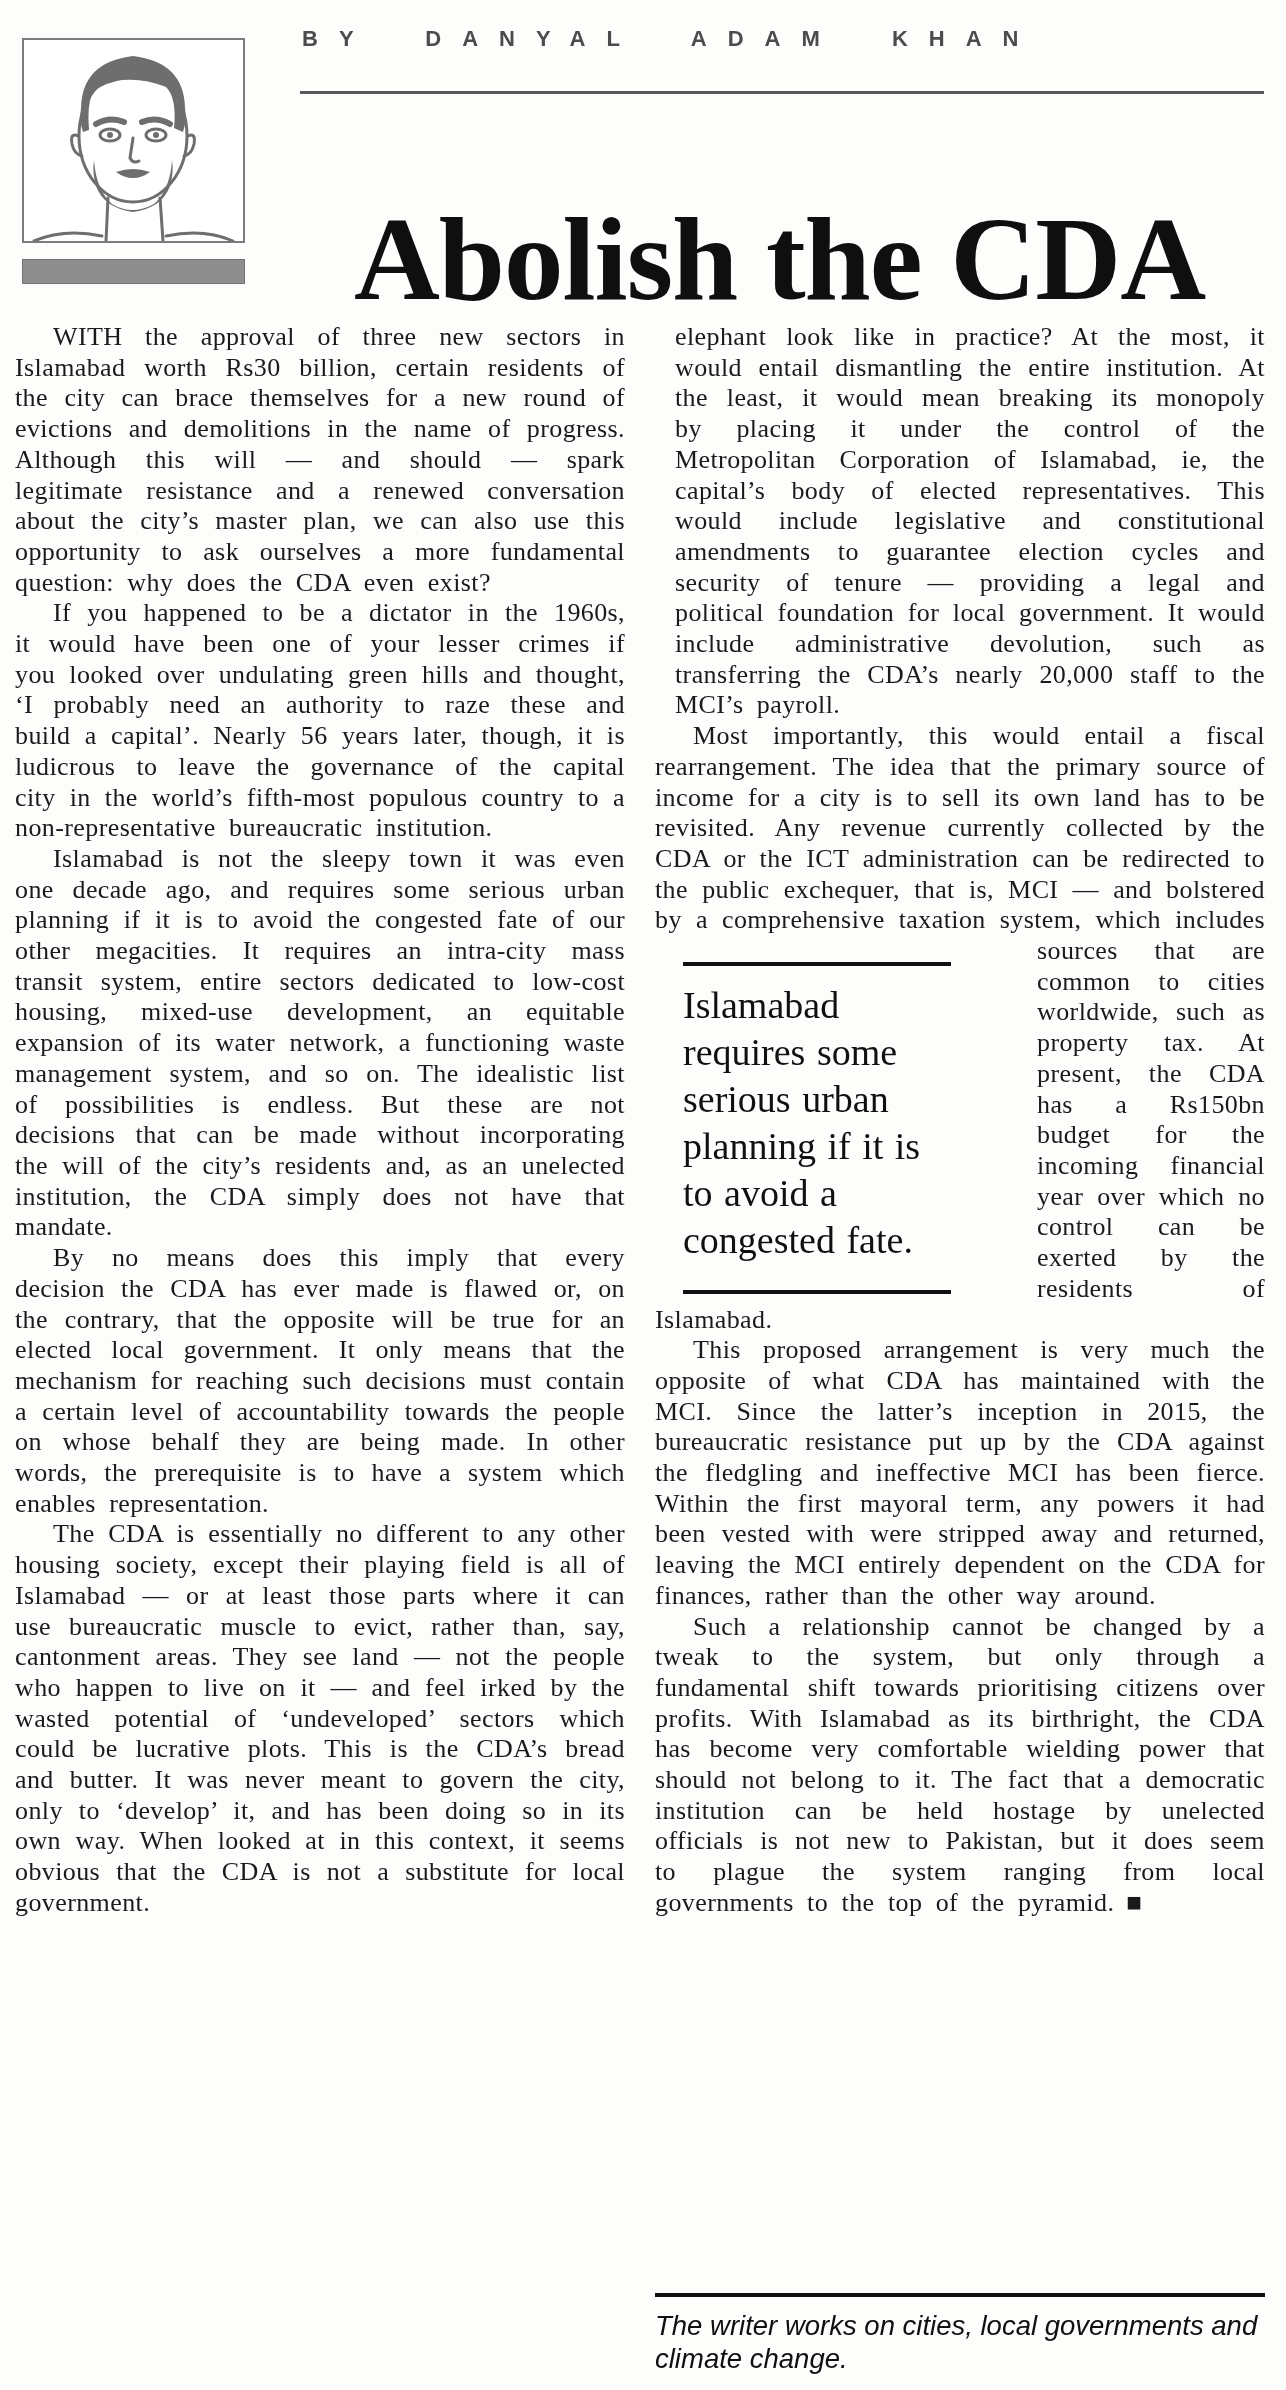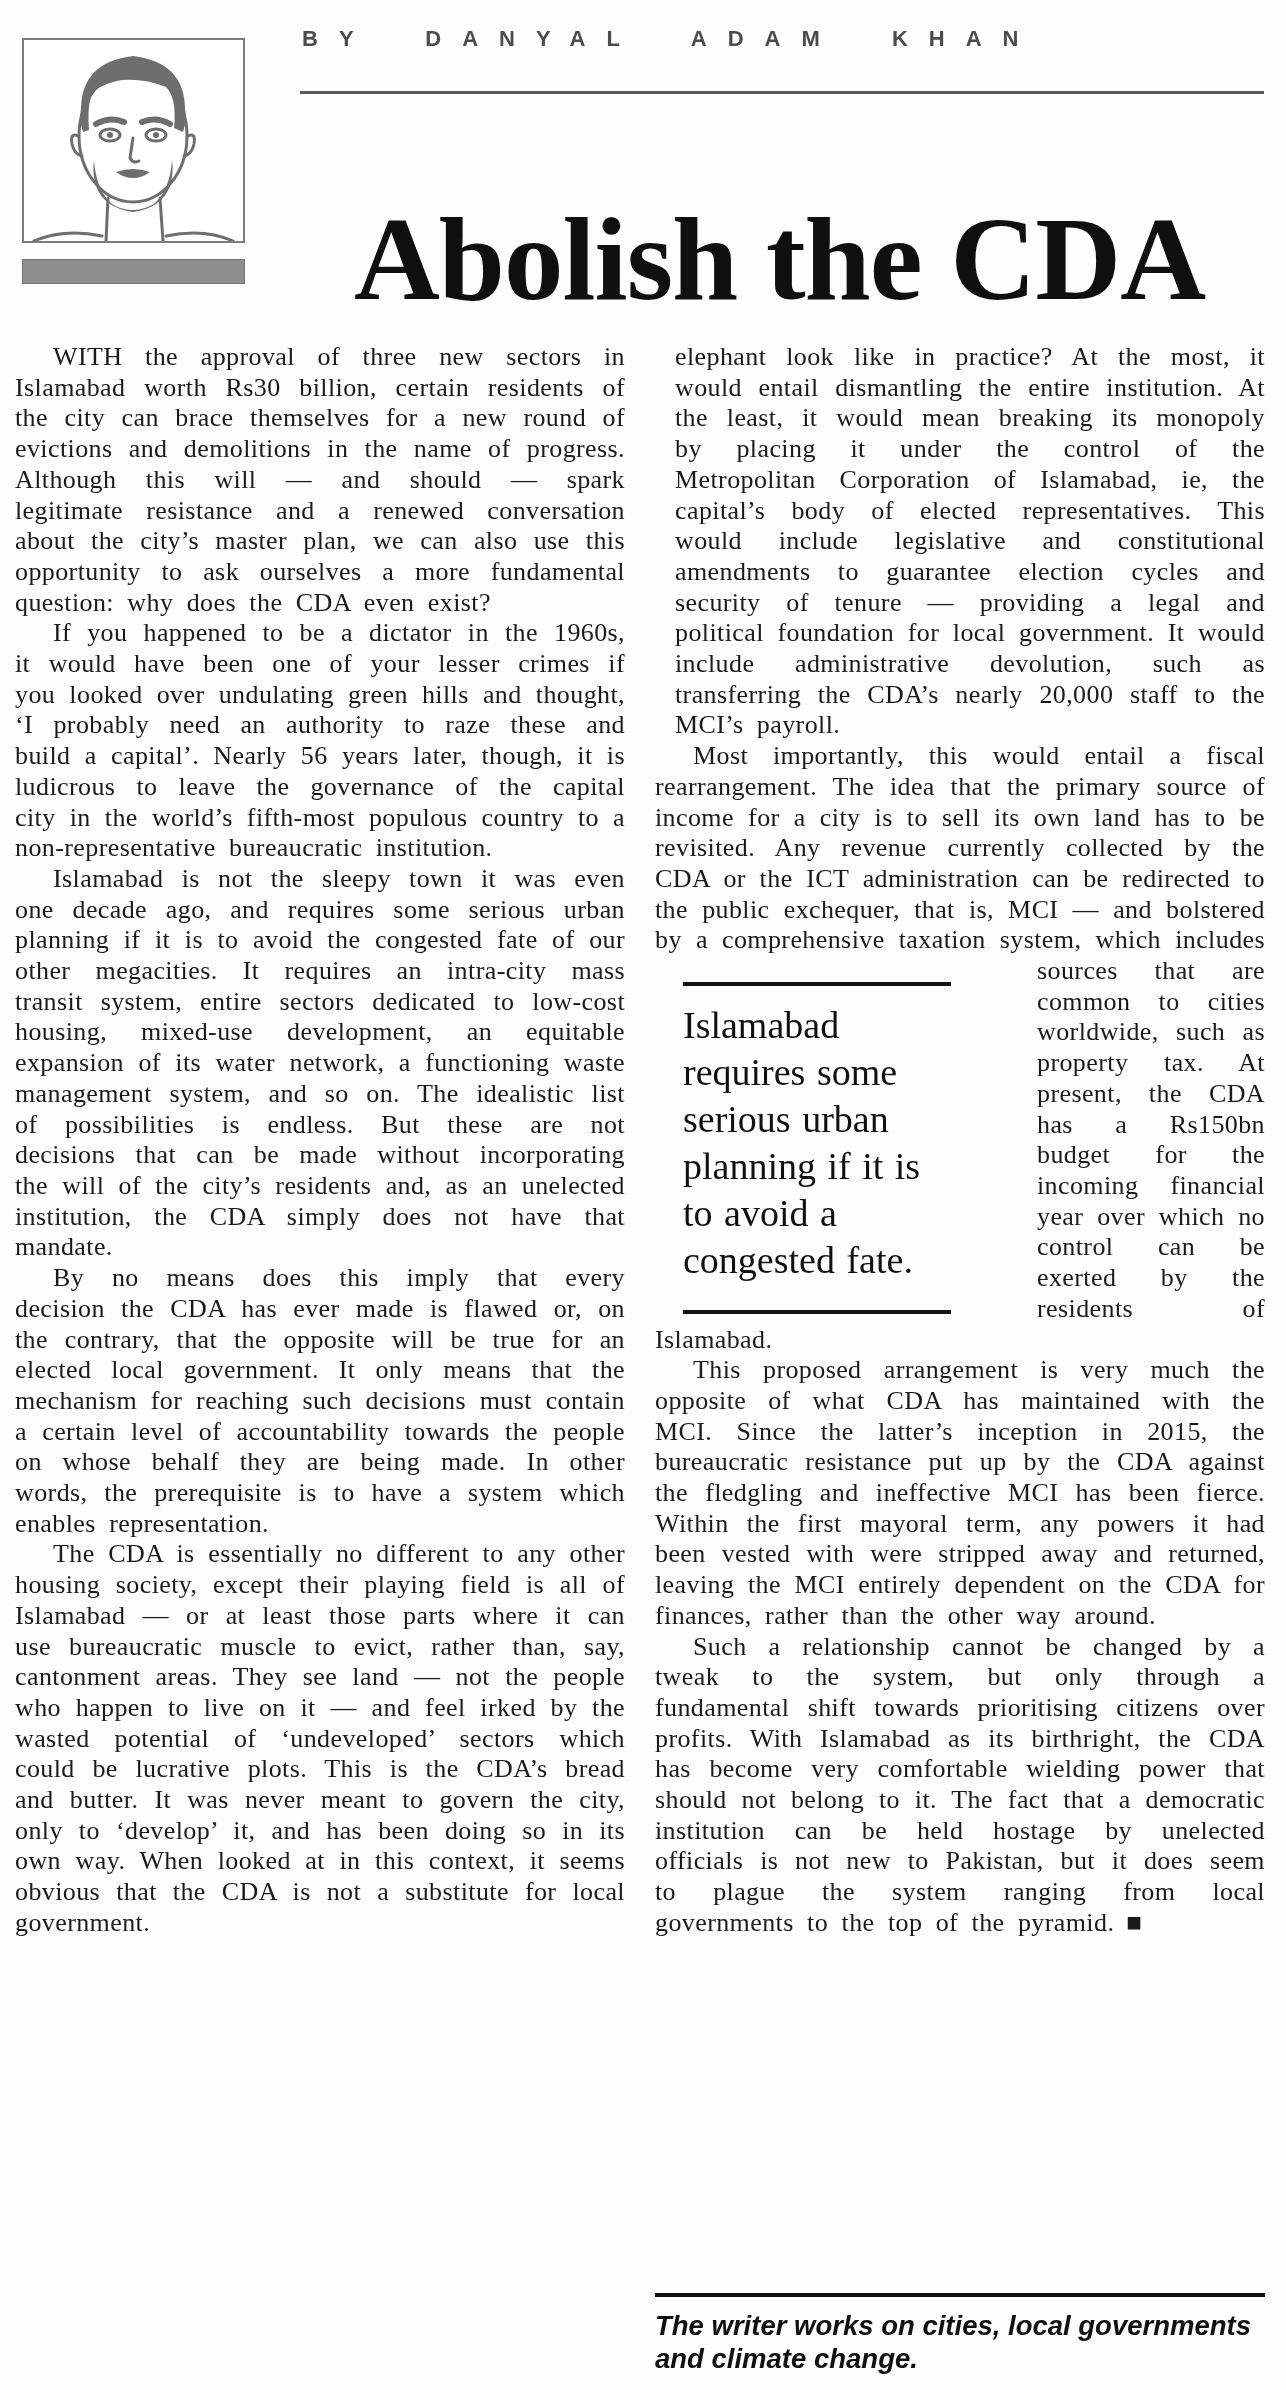--- a/index.html
+++ b/index.html
@@ -41,21 +41,21 @@
     background:var(--rule_gray);
   }
   .headline{
     position:absolute;left:295px;top:168px;width:969px;
     text-align:center;
     font-family:"Liberation Serif", serif;
     font-size:119px;line-height:120px;font-weight:bold;
     color:var(--headline);letter-spacing:-1px;white-space:nowrap;margin-top:31px;
   }
   .col{
-    position:absolute;top:342px;width:610px;
+    position:absolute;top:322px;width:610px;
     font-size:26px;line-height:30.7px;
     text-align:justify;
     letter-spacing:0.4px;word-spacing:6.5px;
     color:var(--body_text);
   }
   .col-left{left:15px;}
   .col-right{left:655px;}
   .col p{margin:0;text-indent:38px;}
   .col p.noindent{text-indent:0;margin-left:20px;}
   .pullquote{
@@ -74,21 +74,20 @@
   .footer{
     position:absolute;left:655px;top:2293px;width:610px;
     border-top:4px solid var(--rule_black);
     padding-top:12px;
   }
   .footer p{
     margin:0;
     font-family:"Liberation Sans", sans-serif;
     font-style:italic;font-size:27.5px;line-height:33px;
     color:#101010;
-    font-weight:bold;
   }
 </style>
 </head>
 <body>
 
 <figure class="portrait-box" style="margin:0;">
   <svg viewBox="0 0 219 201" fill="none" stroke="#6e6e6e" stroke-width="3" stroke-linecap="round">
 
     <path d="M84 158 L82 201 M136 158 L139 201"></path>
     <path d="M10 201 Q40 188 78 196 M209 201 Q180 188 142 196"></path>

